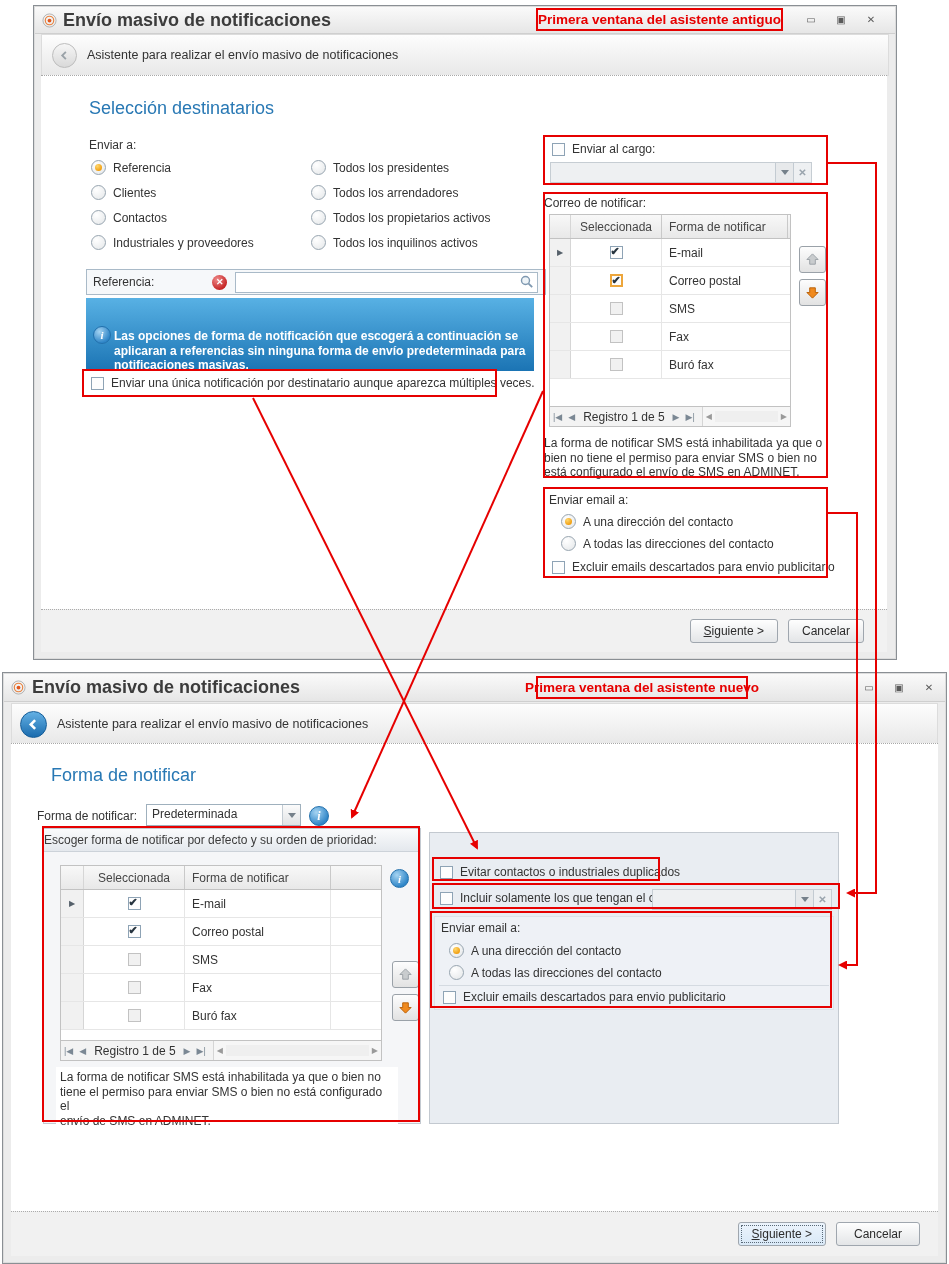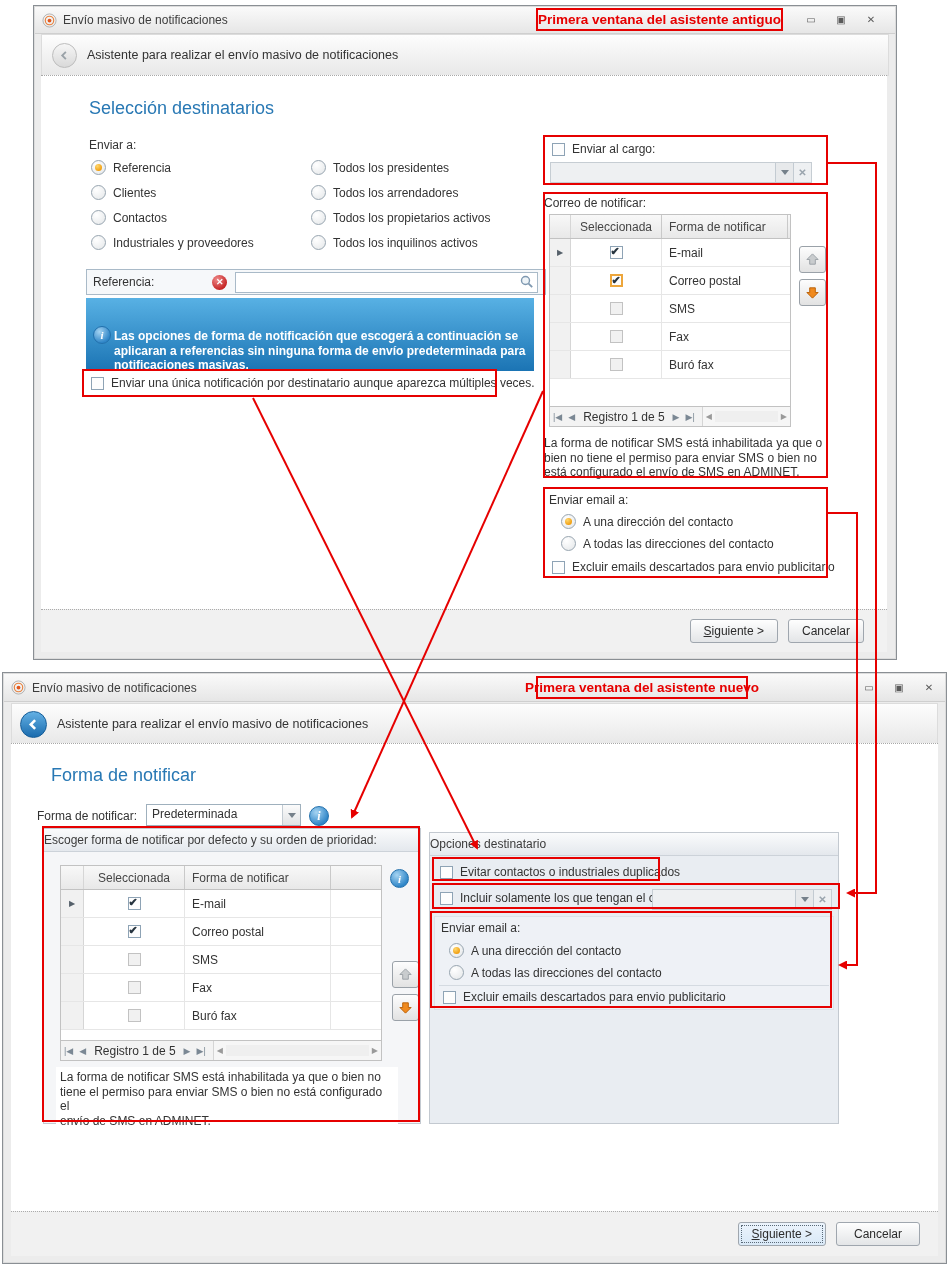--- a/index.html
+++ b/index.html
@@ -1,21 +1,21 @@
 <!DOCTYPE html>
 <html><head>
 <meta charset="utf-8">
 <style>
   html,body{margin:0;padding:0;background:#fff;font-family:"Liberation Sans",sans-serif;}
   #canvas{position:relative;width:949px;height:1264px;background:#fff;overflow:hidden;font-size:12px;color:#333;}
 
   
   .win{position:absolute;background:#ececec;border:1px solid #8a8f94;box-shadow:inset 0 0 0 1px #dcdcdc;}
   .titlebar{position:absolute;left:1px;right:1px;top:1px;height:26px;background:linear-gradient(#fafafa,#e6e6e6);border-bottom:1px solid #cfcfcf;display:flex;align-items:center;}
-  .titlebar .ttxt{margin-left:6px;font-size:12px;color:#3c3c3c;}
+  .titlebar .ttxt{margin-left:6px;font-size:18px;color:#3c3c3c;font-weight:bold;}
   .winctl{position:absolute;top:5px;display:flex;gap:12px;}
   .winctl span{width:18px;height:16px;display:flex;align-items:center;justify-content:center;font-size:10px;color:#5a5a5a;}
   .headerband{position:absolute;background:linear-gradient(#fdfdfd,#e8e8e8);border:1px solid #dcdcdc;display:flex;align-items:center;}
   .headerband .htxt{margin-left:10px;font-size:12.5px;color:#333;}
   .wbody{position:absolute;background:#fff;border-top:1px dotted #a8a8a8;}
   .wfooter{position:absolute;left:0;right:0;bottom:0;background:#f1f1f1;border-top:1px dotted #ababab;display:flex;align-items:center;justify-content:flex-end;}
 
   
   .appicon{width:15px;height:15px;margin-left:7px;flex:0 0 auto;}
   .backring{border-radius:50%;display:flex;align-items:center;justify-content:center;flex:0 0 auto;}
@@ -408,21 +408,20 @@
           <svg width="15" height="15" viewBox="0 0 16 16">
               <path d="M8 14 L2 8 H5 V3 H11 V8 H14 Z" fill="#f08a1e" stroke="#b85f08" stroke-width="1"></path>
             </svg>
         </div>
         <div class="note" style="left:12px;top:238px;width:334px;background:#fff;padding:3px 4px;">La forma de notificar SMS está inhabilitada ya que o bien no
 tiene el permiso para enviar SMS o bien no está configurado el
 envío de SMS en ADMINET.</div>
       </div>
 
       <div class="grpbox panel-right" style="left:418px;top:88px;width:410px;height:292px;">
-        <div class="grphdr">Opciones destinatario</div>
         <div class="crow" style="left:10px;top:32px;">
           <span class="cb"></span>
           <span>Evitar contactos o industriales duplicados</span>
         </div>
         <div class="crow" style="left:10px;top:58px;">
           <span class="cb"></span>
           <span>Incluir solamente los que tengan el cargo:</span>
         </div>
         <div class="combo disabled" style="left:222px;top:56px;width:180px;height:21px;">
           <span class="val"></span>

